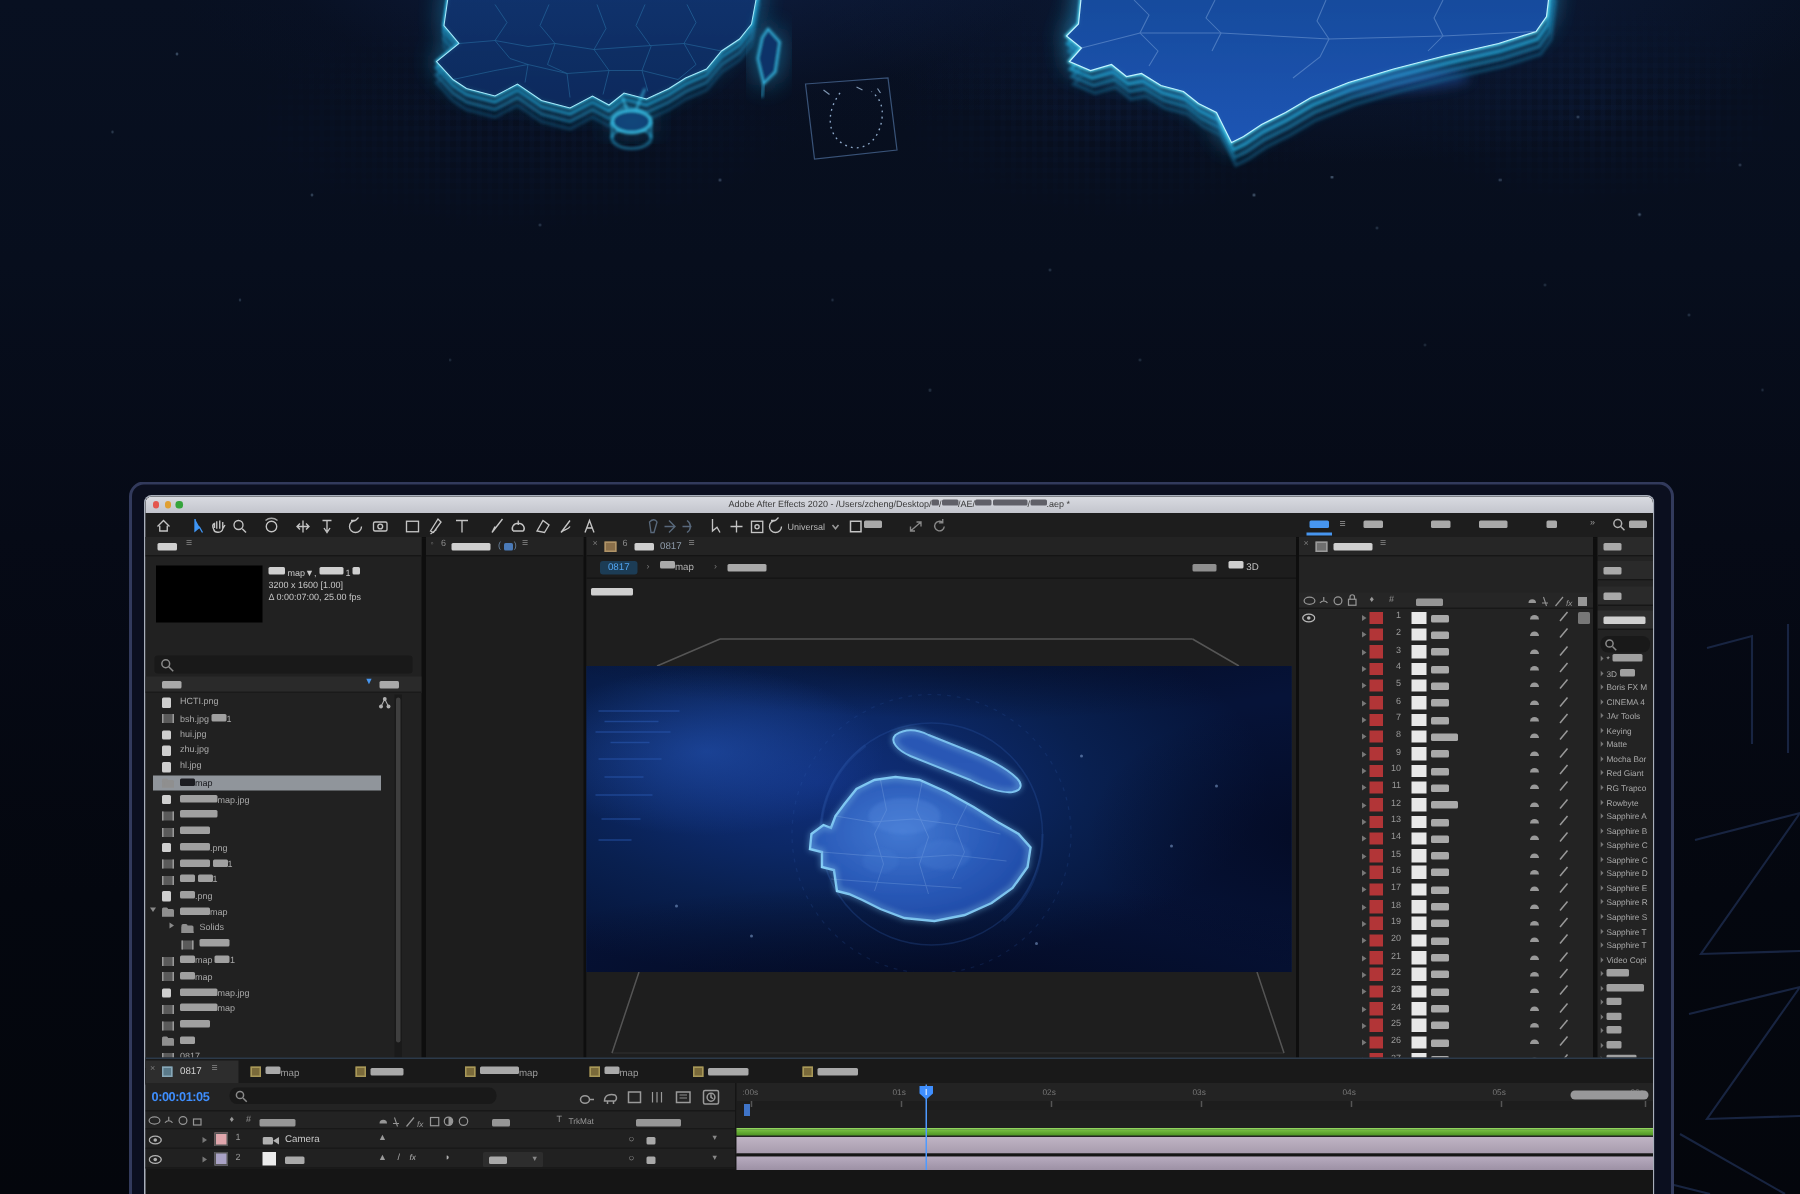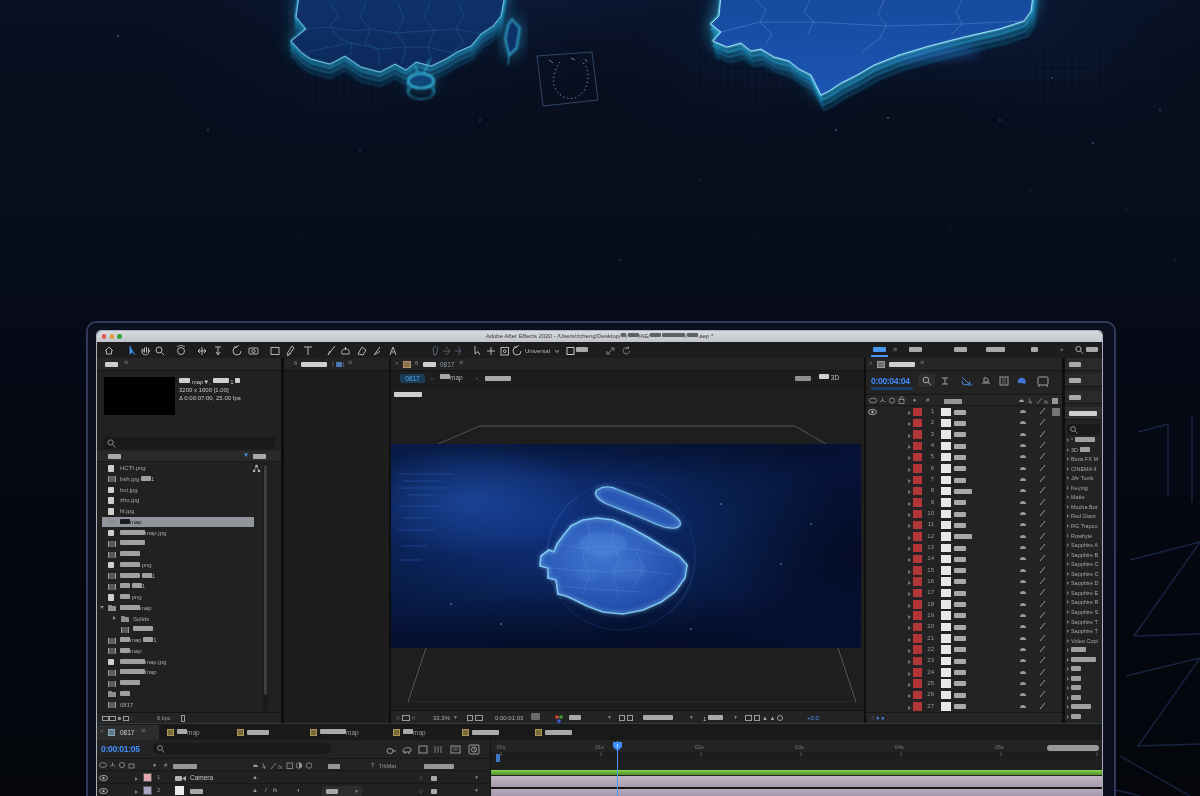--- a/index.html
+++ b/index.html
@@ -500,40 +500,20 @@
   </div>
  </div>
 
  <div class="a" id="layers" style="left:769px;top:27px;width:196px;height:365px;background:#232323">
   <div class="a" style="left:0;top:0;width:196px;height:13px;background:#262626;border-bottom:1px solid #161616">
    <span class="a" style="left:3px;top:2px;color:#777;font-size:6px">×</span>
    <span class="a" style="left:11px;top:3px;width:8px;height:7px;background:#6f6f6f;border:1px solid #9a9a9a"></span>
    <span class="a" style="left:23px;top:4px"><span class="zc" style="width:26px"></span></span>
    <span class="a" style="left:54px;top:1px;color:#8a8a8a;font-size:7px">≡</span>
   </div>
-  <div class="a" style="left:0;top:13px;width:196px;height:24px;background:#232323;border-bottom:1px solid #161616">
-   <span class="a" style="left:5px;top:5px;color:#3f8fff;font-size:8.5px;font-weight:bold;letter-spacing:-.3px">0:00:04:04</span>
-   <span class="a" style="left:5px;top:16px;width:42px;height:3px;background:#1a3f66"></span>
-   <span class="a" style="left:52px;top:3px;width:17px;height:13px;background:#2e2e2e;border-radius:2px"></span>
-   <svg width="12" height="12" style="position:absolute;left:55px;top:4px">
-          <circle cx="5" cy="5" r="2.8" stroke="#aaa" fill="none"></circle>
-          <path d="M7,7 L10,10" stroke="#aaa"></path>
-        </svg>
-   <svg width="120" height="14" viewBox="0 0 120 14" style="position:absolute;left:74px;top:3px">
-    <path d="M2,4 L8,4 M5,4 L5,10 M2,10 L8,10" stroke="#a0a0a0" fill="none"></path>
-    <path d="M22,3 L30,11 M22,7 a4,4 0 0,0 8,0" stroke="#4a87d8" fill="none"></path>
-    <text x="28" y="12" font-size="4" fill="#4a87d8" font-family="Liberation Sans">10</text>
-    <path d="M44,4 a3,3 0 0,1 4,4 L44,8 Z M42,9 h8" stroke="#a0a0a0" fill="none"></path>
-    <rect x="60" y="3" width="8" height="8" fill="none" stroke="#a0a0a0"></rect>
-          <path d="M62,5 h4 M62,7 h4 M62,9 h4" stroke="#a0a0a0" stroke-width=".6"></path>
-    <path d="M78,9 a4,4 0 1,1 7,1 l-3,-1" fill="#3f74d0"></path>
-    <rect x="98" y="3" width="10" height="8" rx="1" fill="none" stroke="#a0a0a0"></rect>
-          <path d="M100,11 l-2,2 M106,11 l2,2" stroke="#a0a0a0"></path>
-   </svg>
-  </div>
   <div class="a" style="left:0;top:37px;width:196px;height:11px;background:#262626;border-bottom:1px solid #181818">
    <svg width="40" height="10" style="position:absolute;left:2px;top:1px">
     <ellipse cx="5" cy="4.5" rx="3.6" ry="2.4" fill="none" stroke="#969696" stroke-width=".8"></ellipse>
     <path d="M12,6 a3,3 0 0,1 5,0 M14.5,2 v3" stroke="#969696" fill="none" stroke-width=".8"></path>
     <circle cx="24" cy="4.5" r="2.6" fill="none" stroke="#969696" stroke-width=".8"></circle>
     <rect x="31" y="3.5" width="5" height="4" fill="none" stroke="#969696" stroke-width=".8"></rect>
           <path d="M32,3.5 v-1.5 a1.5,1.5 0 0,1 3,0 v1.5" stroke="#969696" fill="none" stroke-width=".8"></path>
    </svg>
    <span class="a" style="left:47px;top:2px;color:#969696;font-size:6px">♦</span>
    <span class="a" style="left:60px;top:2px;color:#969696;font-size:6px">#</span>
@@ -899,21 +879,21 @@
    <div class="a" style="left:2px;top:288.1px;white-space:nowrap;overflow:hidden;width:36px"><i class="tr" style="border-left-width:2.5px;border-top-width:2px;border-bottom-width:2px;border-left-color:#777"></i> <span style="font-size:5.5px;color:#a8a8a8"><i class="zb" style="width:15px"></i></span></div>
    <div class="a" style="left:2px;top:297.6px;white-space:nowrap;overflow:hidden;width:36px"><i class="tr" style="border-left-width:2.5px;border-top-width:2px;border-bottom-width:2px;border-left-color:#777"></i> <span style="font-size:5.5px;color:#a8a8a8"><i class="zb" style="width:25px"></i></span></div>
    <div class="a" style="left:2px;top:307.2px;white-space:nowrap;overflow:hidden;width:36px"><i class="tr" style="border-left-width:2.5px;border-top-width:2px;border-bottom-width:2px;border-left-color:#777"></i> <span style="font-size:5.5px;color:#a8a8a8"><i class="zb" style="width:10px"></i></span></div>
    <div class="a" style="left:2px;top:316.8px;white-space:nowrap;overflow:hidden;width:36px"><i class="tr" style="border-left-width:2.5px;border-top-width:2px;border-bottom-width:2px;border-left-color:#777"></i> <span style="font-size:5.5px;color:#a8a8a8"><i class="zb" style="width:10px"></i></span></div>
    <div class="a" style="left:2px;top:326.3px;white-space:nowrap;overflow:hidden;width:36px"><i class="tr" style="border-left-width:2.5px;border-top-width:2px;border-bottom-width:2px;border-left-color:#777"></i> <span style="font-size:5.5px;color:#a8a8a8"><i class="zb" style="width:10px"></i></span></div>
    <div class="a" style="left:2px;top:335.9px;white-space:nowrap;overflow:hidden;width:36px"><i class="tr" style="border-left-width:2.5px;border-top-width:2px;border-bottom-width:2px;border-left-color:#777"></i> <span style="font-size:5.5px;color:#a8a8a8"><i class="zb" style="width:10px"></i></span></div>
    <div class="a" style="left:2px;top:345.4px;white-space:nowrap;overflow:hidden;width:36px"><i class="tr" style="border-left-width:2.5px;border-top-width:2px;border-bottom-width:2px;border-left-color:#777"></i> <span style="font-size:5.5px;color:#a8a8a8"><i class="zb" style="width:20px"></i></span></div>
    <div class="a" style="left:2px;top:355.0px;white-space:nowrap;overflow:hidden;width:36px"><i class="tr" style="border-left-width:2.5px;border-top-width:2px;border-bottom-width:2px;border-left-color:#777"></i> <span style="font-size:5.5px;color:#a8a8a8"><i class="zb" style="width:10px"></i></span></div>
  </div>
 
- <div class="a" id="tl" style="left:0;top:392px;width:1005px;height:74px;background:#1e1e1e;border-top:1px solid #2c3a4a">
+ <div class="a" id="tl" style="left:0;top:374px;width:1005px;height:74px;background:#1e1e1e;border-top:1px solid #2c3a4a">
 
   <div class="a" style="left:0;top:0;width:1005px;height:16px;background:#191919">
    <div class="a" style="left:0;top:1px;width:62px;height:15px;background:#2d2d2d">
     <span class="a" style="left:3px;top:3px;color:#777;font-size:6px">×</span>
     <span class="a" style="left:11px;top:4px;width:7px;height:7px;background:#5a7a8a;border:1px solid #88a8b8"></span>
     <span class="a" style="left:23px;top:3.5px;color:#d0d0d0;font-size:6.5px">0817</span>
     <span class="a" style="left:44px;top:2px;color:#8a8a8a;font-size:7px">≡</span>
    </div>
    <div class="a" style="left:70px;top:5px;width:7px;height:7px;background:#7a6a3a;border:1px solid #a89858"></div>
    <span class="a" style="left:80px;top:5px;font-size:6.5px;color:#9a9a9a"><span class="zh" style="width:10px"></span>map</span>

